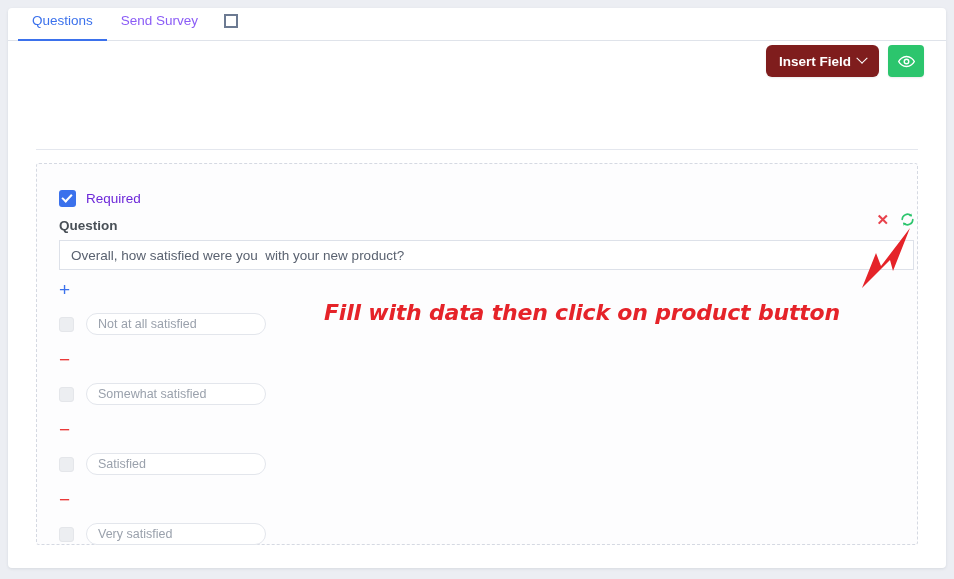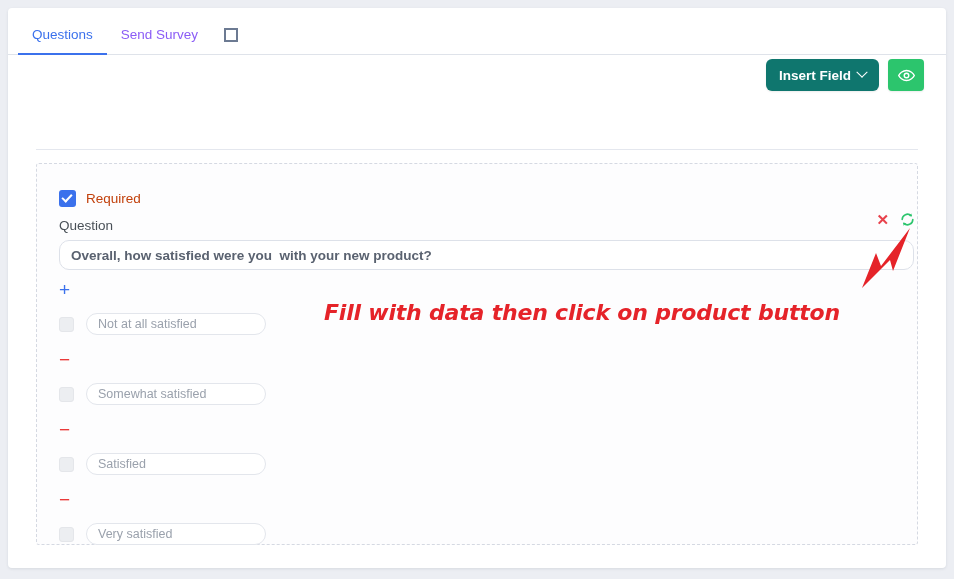--- a/index.html
+++ b/index.html
@@ -22,21 +22,21 @@
     height: 560px;
     background: #ffffff;
     border-radius: 4px;
     box-shadow: 0 1px 3px rgba(18,38,63,0.10);
     overflow: hidden;
   }
 
   
   .tab-bar {
     position: relative;
-    height: 47px;
+    height: 33px;
     border-bottom: 1px solid #dfe3ea;
     display: flex;
     align-items: flex-end;
     padding-left: 10px;
     box-sizing: border-box;
   }
   .tab {
     position: relative;
     padding: 0 14px 13px 14px;
     font-size: 13.5px;
@@ -87,21 +87,21 @@
   }
   .toolbar-actions {
     position: absolute;
     right: 22px;
     top: 4px;
     display: flex;
     align-items: center;
     gap: 9px;
   }
   .btn-insert-field {
-    background: #0f766e;
+    background: #7f1d1d;
     color: #ffffff;
     border: none;
     border-radius: 6px;
     height: 32px;
     padding: 0 13px;
     font-family: "Liberation Sans", sans-serif;
     font-size: 13.5px;
     font-weight: bold;
     display: flex;
     align-items: center;
@@ -173,46 +173,46 @@
     left: 5px;
     top: 2px;
     width: 4px;
     height: 8px;
     border: solid #ffffff;
     border-width: 0 2px 2px 0;
     transform: rotate(43deg);
   }
   .required-label {
     font-size: 13.5px;
-    color: #c2410c;
+    color: #6d28d9;
   }
 
   .question-label {
     margin: 11px 0 0 22px;
     font-size: 13.5px;
     color: #495057;
+    font-weight: bold;
   }
 
   .question-input-row {
     position: relative;
     margin: 7px 0 0 22px;
   }
   .question-input {
     width: 855px;
     height: 30px;
     box-sizing: border-box;
     border: 1px solid #dde1e9;
-    border-radius: 10px;
+    border-radius: 0;
     background: #ffffff;
     padding: 0 11px;
     font-family: "Liberation Sans", sans-serif;
     font-size: 13.5px;
     color: #5a6270;
     outline: none;
-    font-weight: bold;
   }
   .row-icons {
     position: absolute;
     right: 2px;
     top: -28px;
     display: flex;
     align-items: center;
     gap: 11px;
   }
   .icon-btn {

